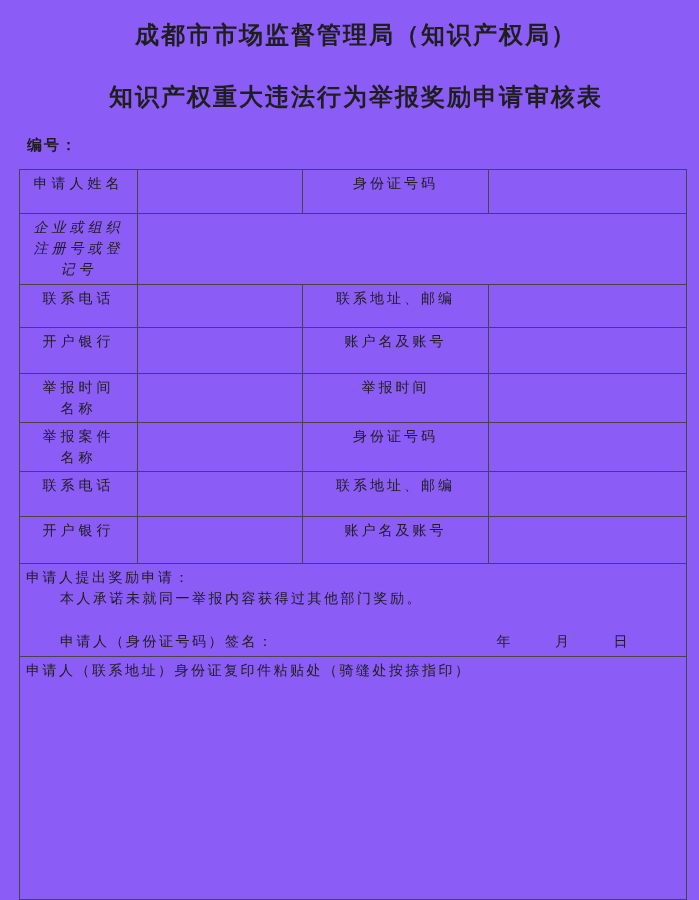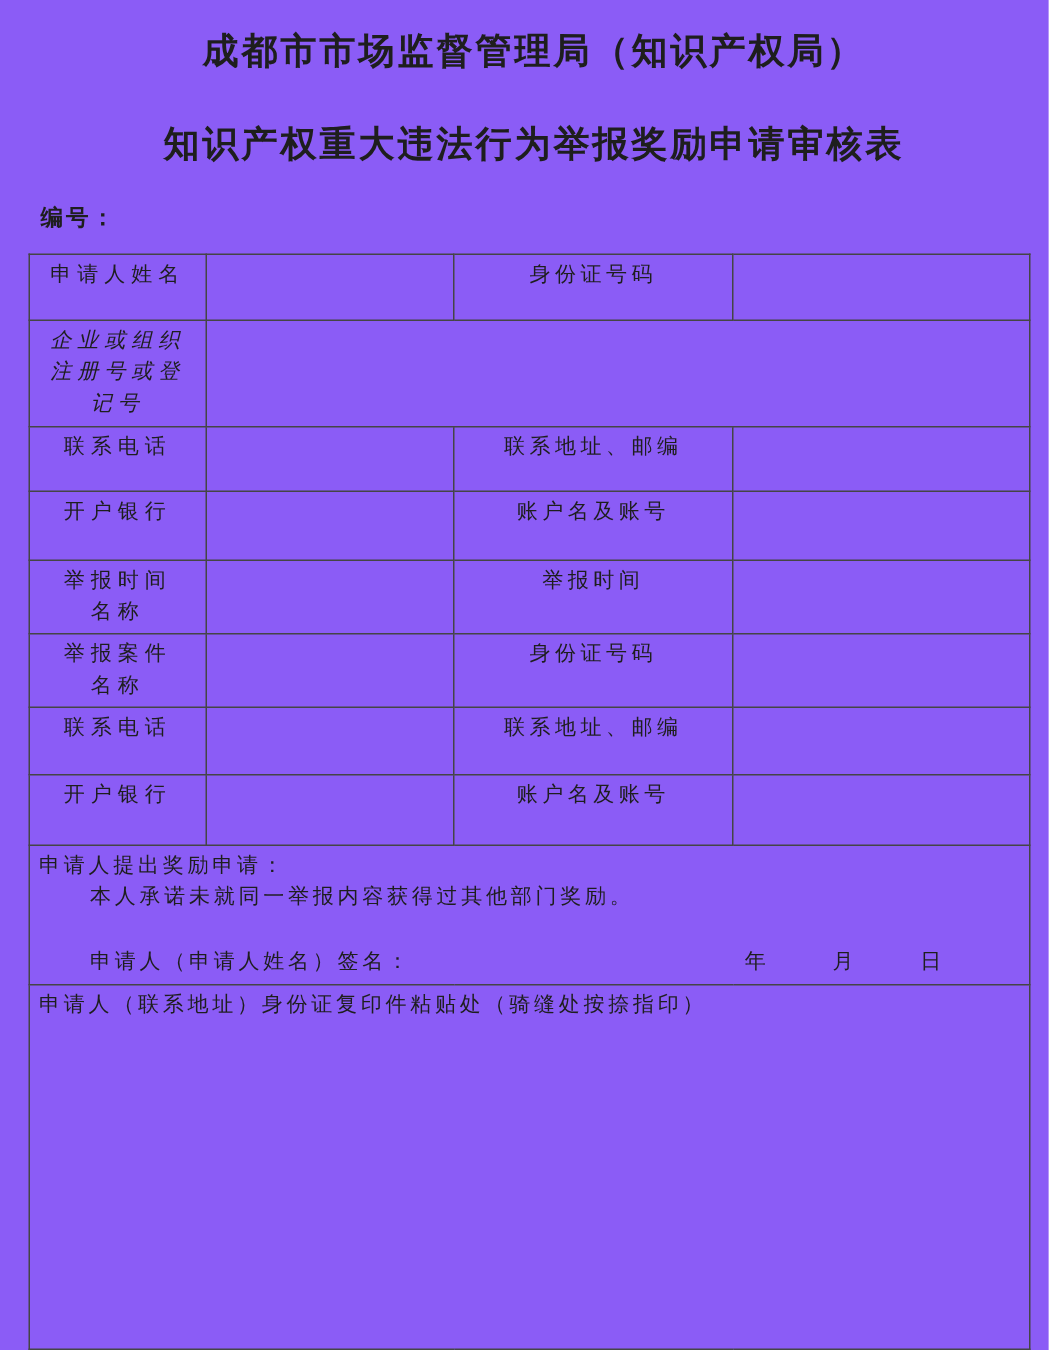--- a/index.html
+++ b/index.html
@@ -155,21 +155,21 @@
       <td></td>
       <td class="lbl3">账户名及账号</td>
       <td></td>
     </tr>
 
     <tr class="r9">
       <td class="decl" colspan="4">
         <div>申请人提出奖励申请：</div>
         <div class="decl-promise">本人承诺未就同一举报内容获得过其他部门奖励。</div>
         <div class="sig-row">
-          <span>申请人（申请人姓名）签名：</span>
+          <span>申请人（身份证号码）签名：</span>
           <span class="date-group">
             <span>年</span>
             <span>月</span>
             <span>日</span>
           </span>
         </div>
       </td>
     </tr>
 
     <tr class="r10">

